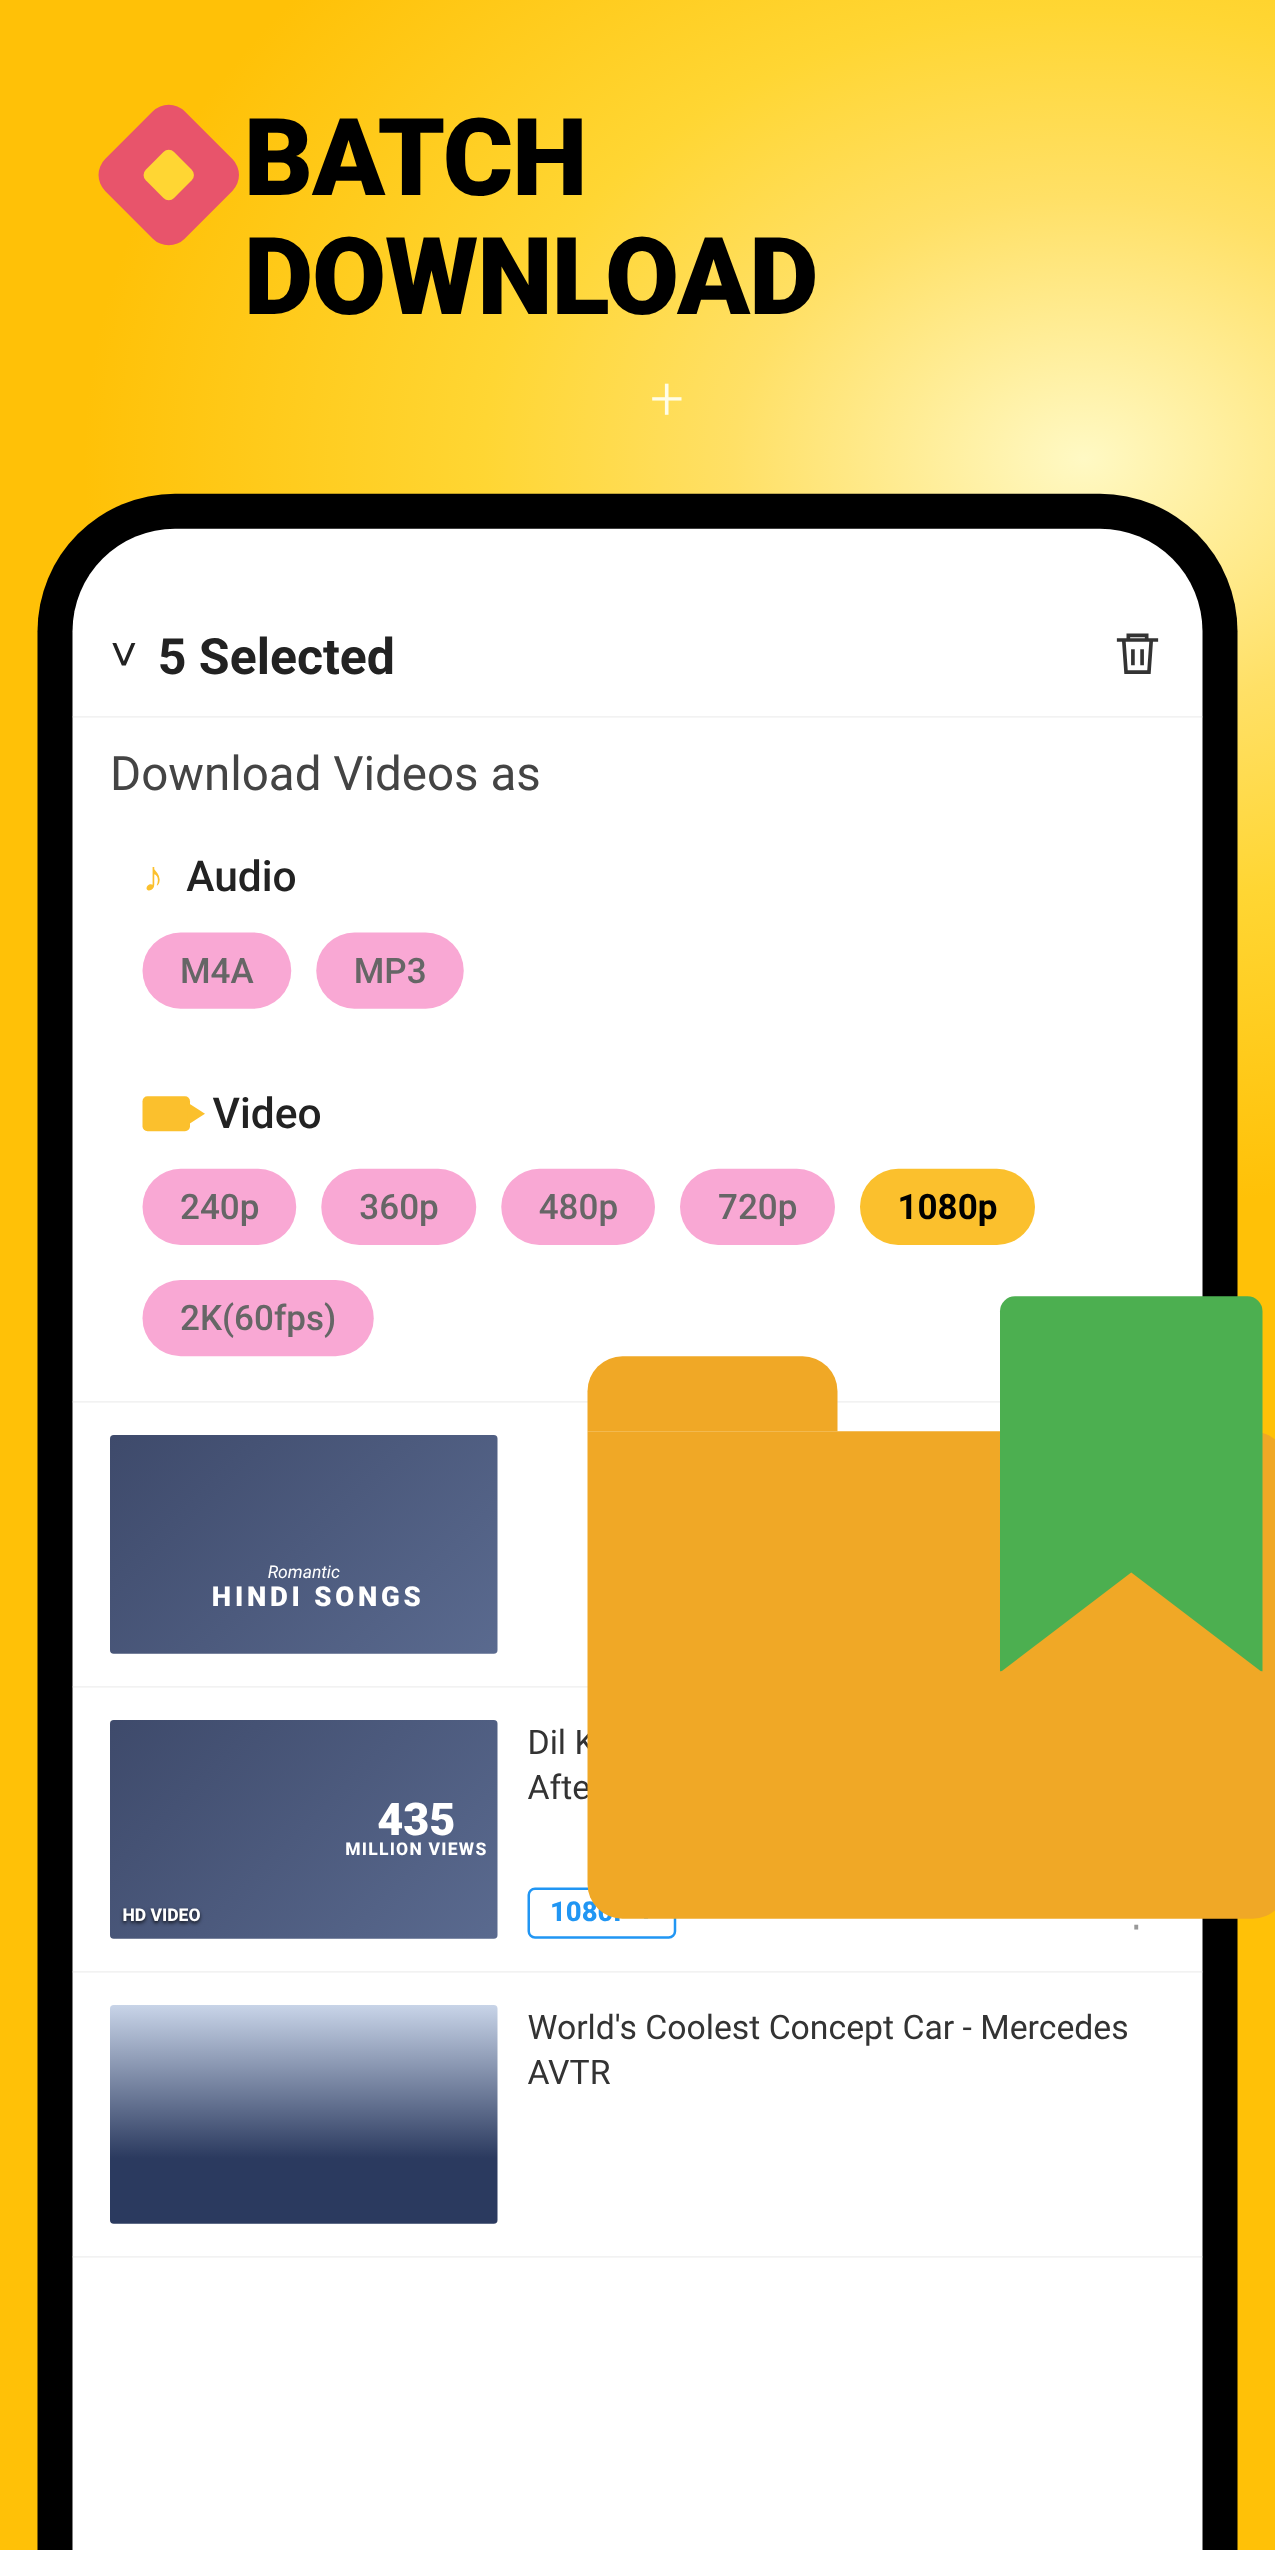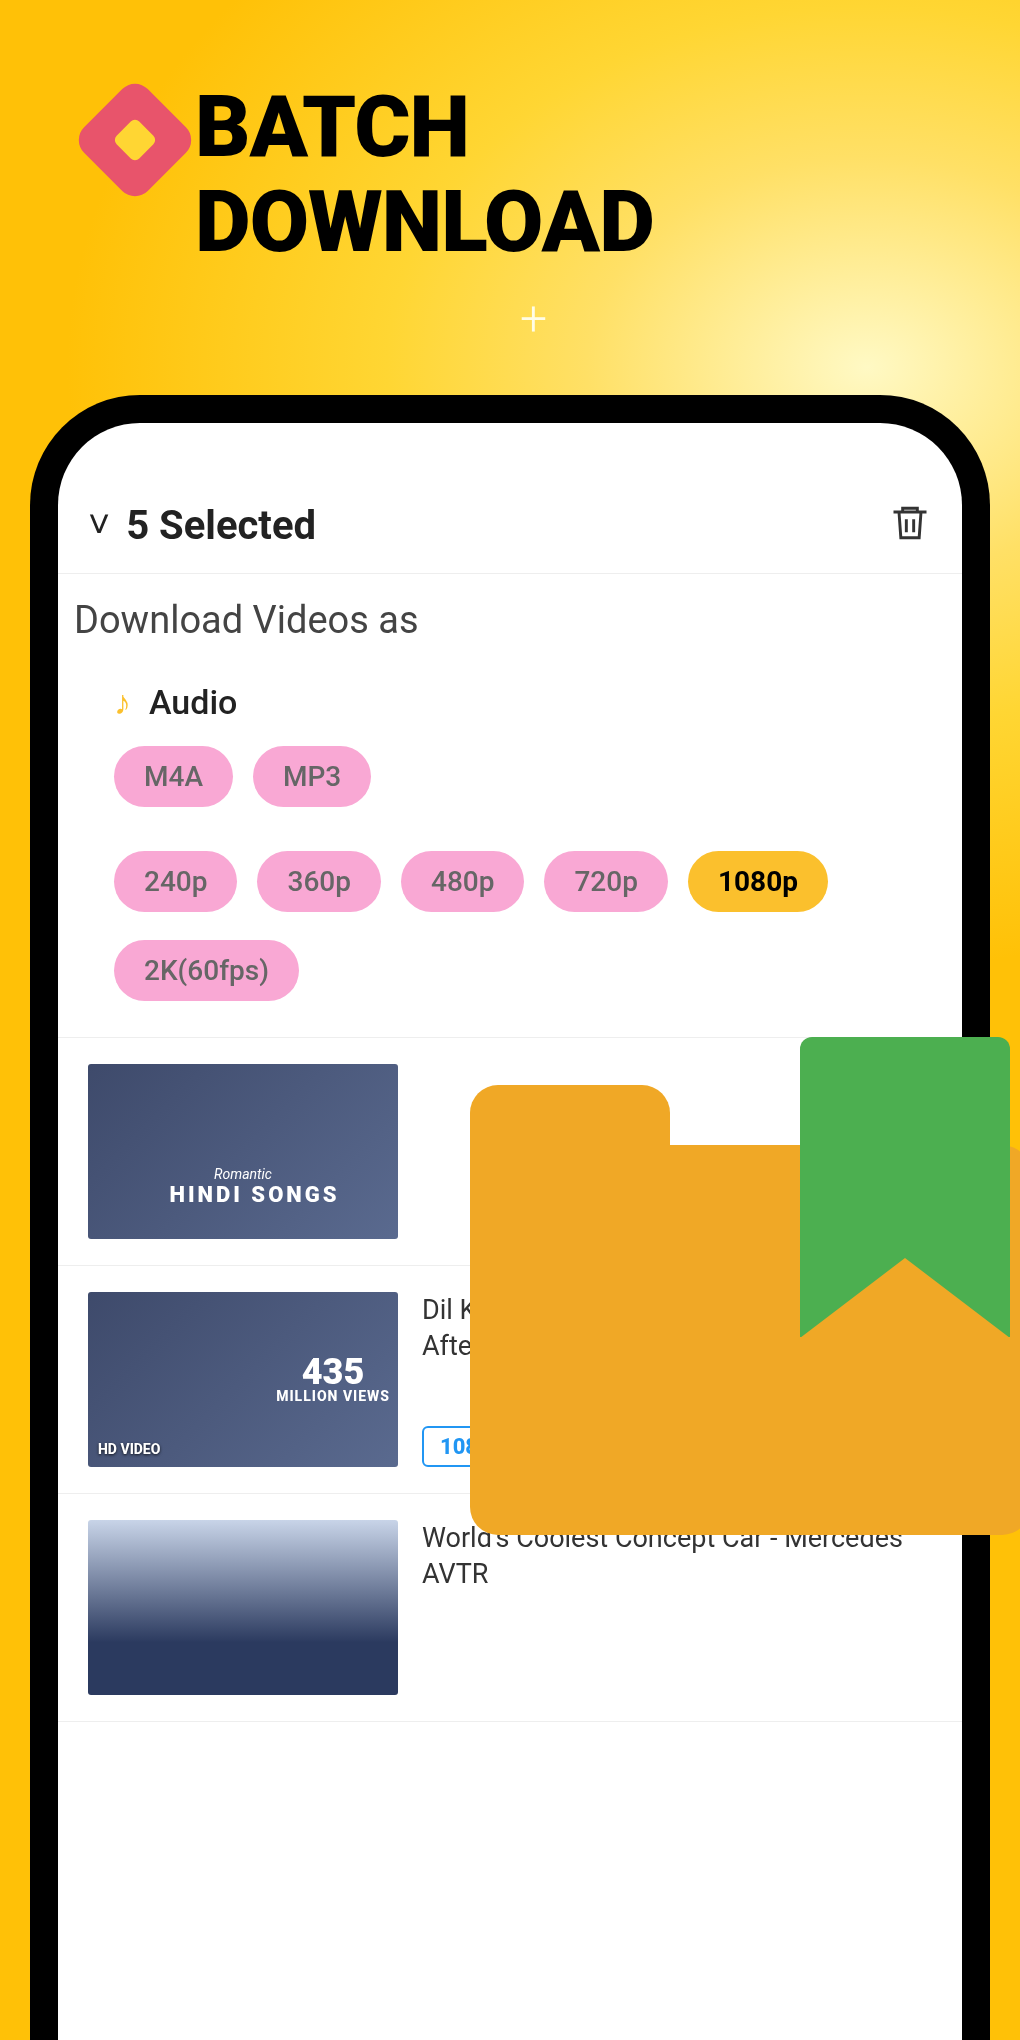--- a/index.html
+++ b/index.html
@@ -55,21 +55,21 @@
   display:flex; align-items:center; justify-content:space-between;
   padding:12px 30px 24px 30px;
 }
 .header-left { display:flex; align-items:center; gap:16px; }
 .chevron-down { font-size:38px; color:#222; }
 .selected-count { font-size:40px; font-weight:700; color:#222; }
 .trash-icon svg { width:44px; height:44px; }
 .divider { height:1px; background:#eee; }
 .section-title {
   font-size:38px; color:#444;
-  padding:24px 30px 12px 16px;
+  padding:24px 30px 12px 30px;
 }
 .format-group { padding:8px 30px 8px 56px; }
 .format-head { display:flex; align-items:center; gap:18px; margin:20px 0 24px 0; }
 .format-label { font-size:34px; font-weight:500; color:#222; }
 .music-icon { font-size:34px; color:#fbc02d; }
 .video-icon { width:38px; height:28px; background:#fbc02d; border-radius:4px; position:relative; }
 .video-icon::after { content:''; position:absolute; right:-12px; top:5px; border-left:14px solid #fbc02d; border-top:9px solid transparent; border-bottom:9px solid transparent; }
 .chip-row { display:flex; flex-wrap:wrap; gap:20px; margin-bottom:28px; }
 .chip {
   background:#f9a8d4; color:#666;
@@ -183,20 +183,24 @@
         <span class="music-icon">♪</span>
         <span class="format-label">Audio</span>
       </div>
       <div class="chip-row">
         <span class="chip">M4A</span>
         <span class="chip">MP3</span>
       </div>
     </div>
 
     <div class="format-group">
+      <div class="format-head">
+        <span class="video-icon"></span>
+        <span class="format-label">Video</span>
+      </div>
       <div class="chip-row">
         <span class="chip">240p</span>
         <span class="chip">360p</span>
         <span class="chip">480p</span>
         <span class="chip">720p</span>
         <span class="chip active">1080p</span>
       </div>
       <div class="chip-row">
         <span class="chip">2K(60fps)</span>
       </div>

